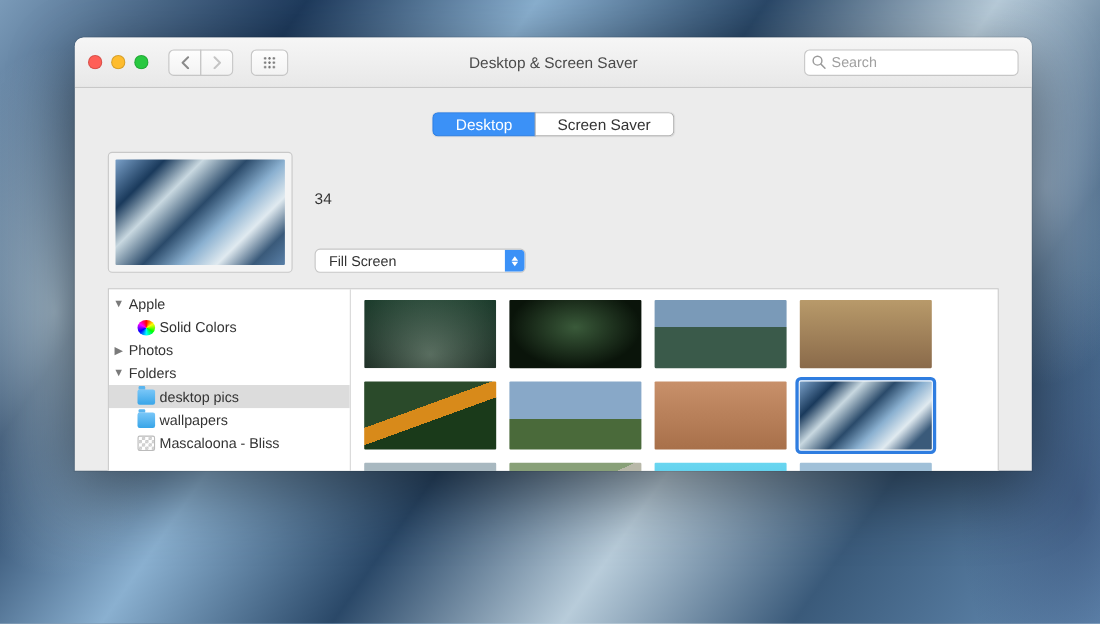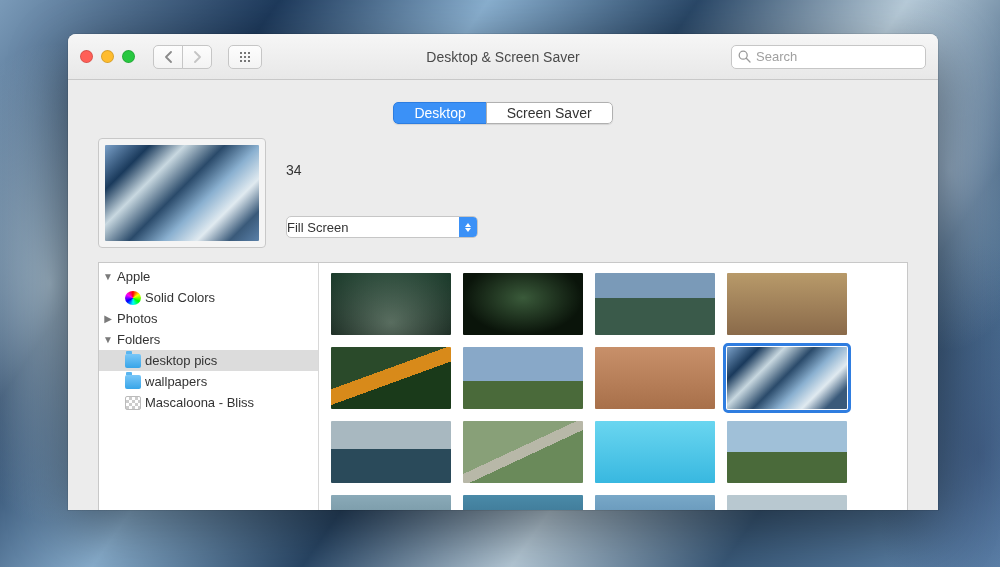--- a/index.html
+++ b/index.html
@@ -19,21 +19,21 @@
         radial-gradient(ellipse 200px 400px at 5% 50%, rgba(200,220,230,0.7), transparent 60%),
         radial-gradient(ellipse 150px 300px at 95% 30%, rgba(180,200,220,0.6), transparent 60%),
         radial-gradient(ellipse 180px 350px at 98% 80%, rgba(40,60,100,0.5), transparent 60%),
         linear-gradient(125deg, #7a9ab8 0%, #1e3a5c 20%, #8ab0d0 35%, #2a4868 50%, #b8ccda 65%, #3a5a7a 80%, #6890b8 100%);
     }
     .window {
       position: absolute;
       left: 68px;
       top: 34px;
       width: 870px;
-      height: 476px;
+      height: 394px;
       background: #ececec;
       border-radius: 8px 8px 0 0;
       box-shadow: 0 20px 60px rgba(0,0,0,0.45), 0 0 0 1px rgba(0,0,0,0.08);
       overflow: hidden;
     }
     .titlebar {
       height: 46px;
       background: linear-gradient(#f6f6f6, #e8e8e8);
       border-bottom: 1px solid #c8c8c8;
       display: flex;
@@ -105,21 +105,21 @@
       background: #3b91f7;
       border-color: #2d7de0;
       color: #fff;
     }
     .tabbtn:first-child { border-radius: 5px 0 0 5px; }
     .tabbtn:last-child  { border-radius: 0 5px 5px 0; margin-left: -1px; }
     .mainarea {
       padding: 4px 30px 0 30px;
     }
     .previewrow {
-      display: flex; align-items: center; gap: 20px;
+      display: flex; align-items: flex-end; gap: 20px;
       margin-bottom: 14px;
     }
     .previewframe {
       width: 168px; height: 110px;
       border: 1px solid #c8c8c8;
       border-radius: 4px;
       padding: 6px;
       background: #f4f4f4;
       flex: none;
     }
@@ -133,21 +133,21 @@
     .previewname { font-size: 14px; color: #333; margin-bottom: 38px; }
     .dropdown {
       width: 192px; height: 22px;
       display: flex; align-items: center;
       border: 1px solid #c6c6c6;
       border-radius: 5px;
       background: #fff;
       overflow: hidden;
       font-size: 13px;
     }
-    .dropdown .ddlabel { flex: 1; padding: 0 0; color: #333; }
+    .dropdown .ddlabel { flex: 1; padding: 0 12px; color: #333; }
     .dropdown .ddarrows {
       width: 18px; height: 100%;
       background: #3b91f7;
       display: flex; flex-direction: column; align-items: center; justify-content: center;
       gap: 1px;
     }
     .ddarrows .up, .ddarrows .dn {
       width: 0; height: 0; border-left: 3.5px solid transparent; border-right: 3.5px solid transparent;
     }
     .ddarrows .up { border-bottom: 4px solid #fff; }

